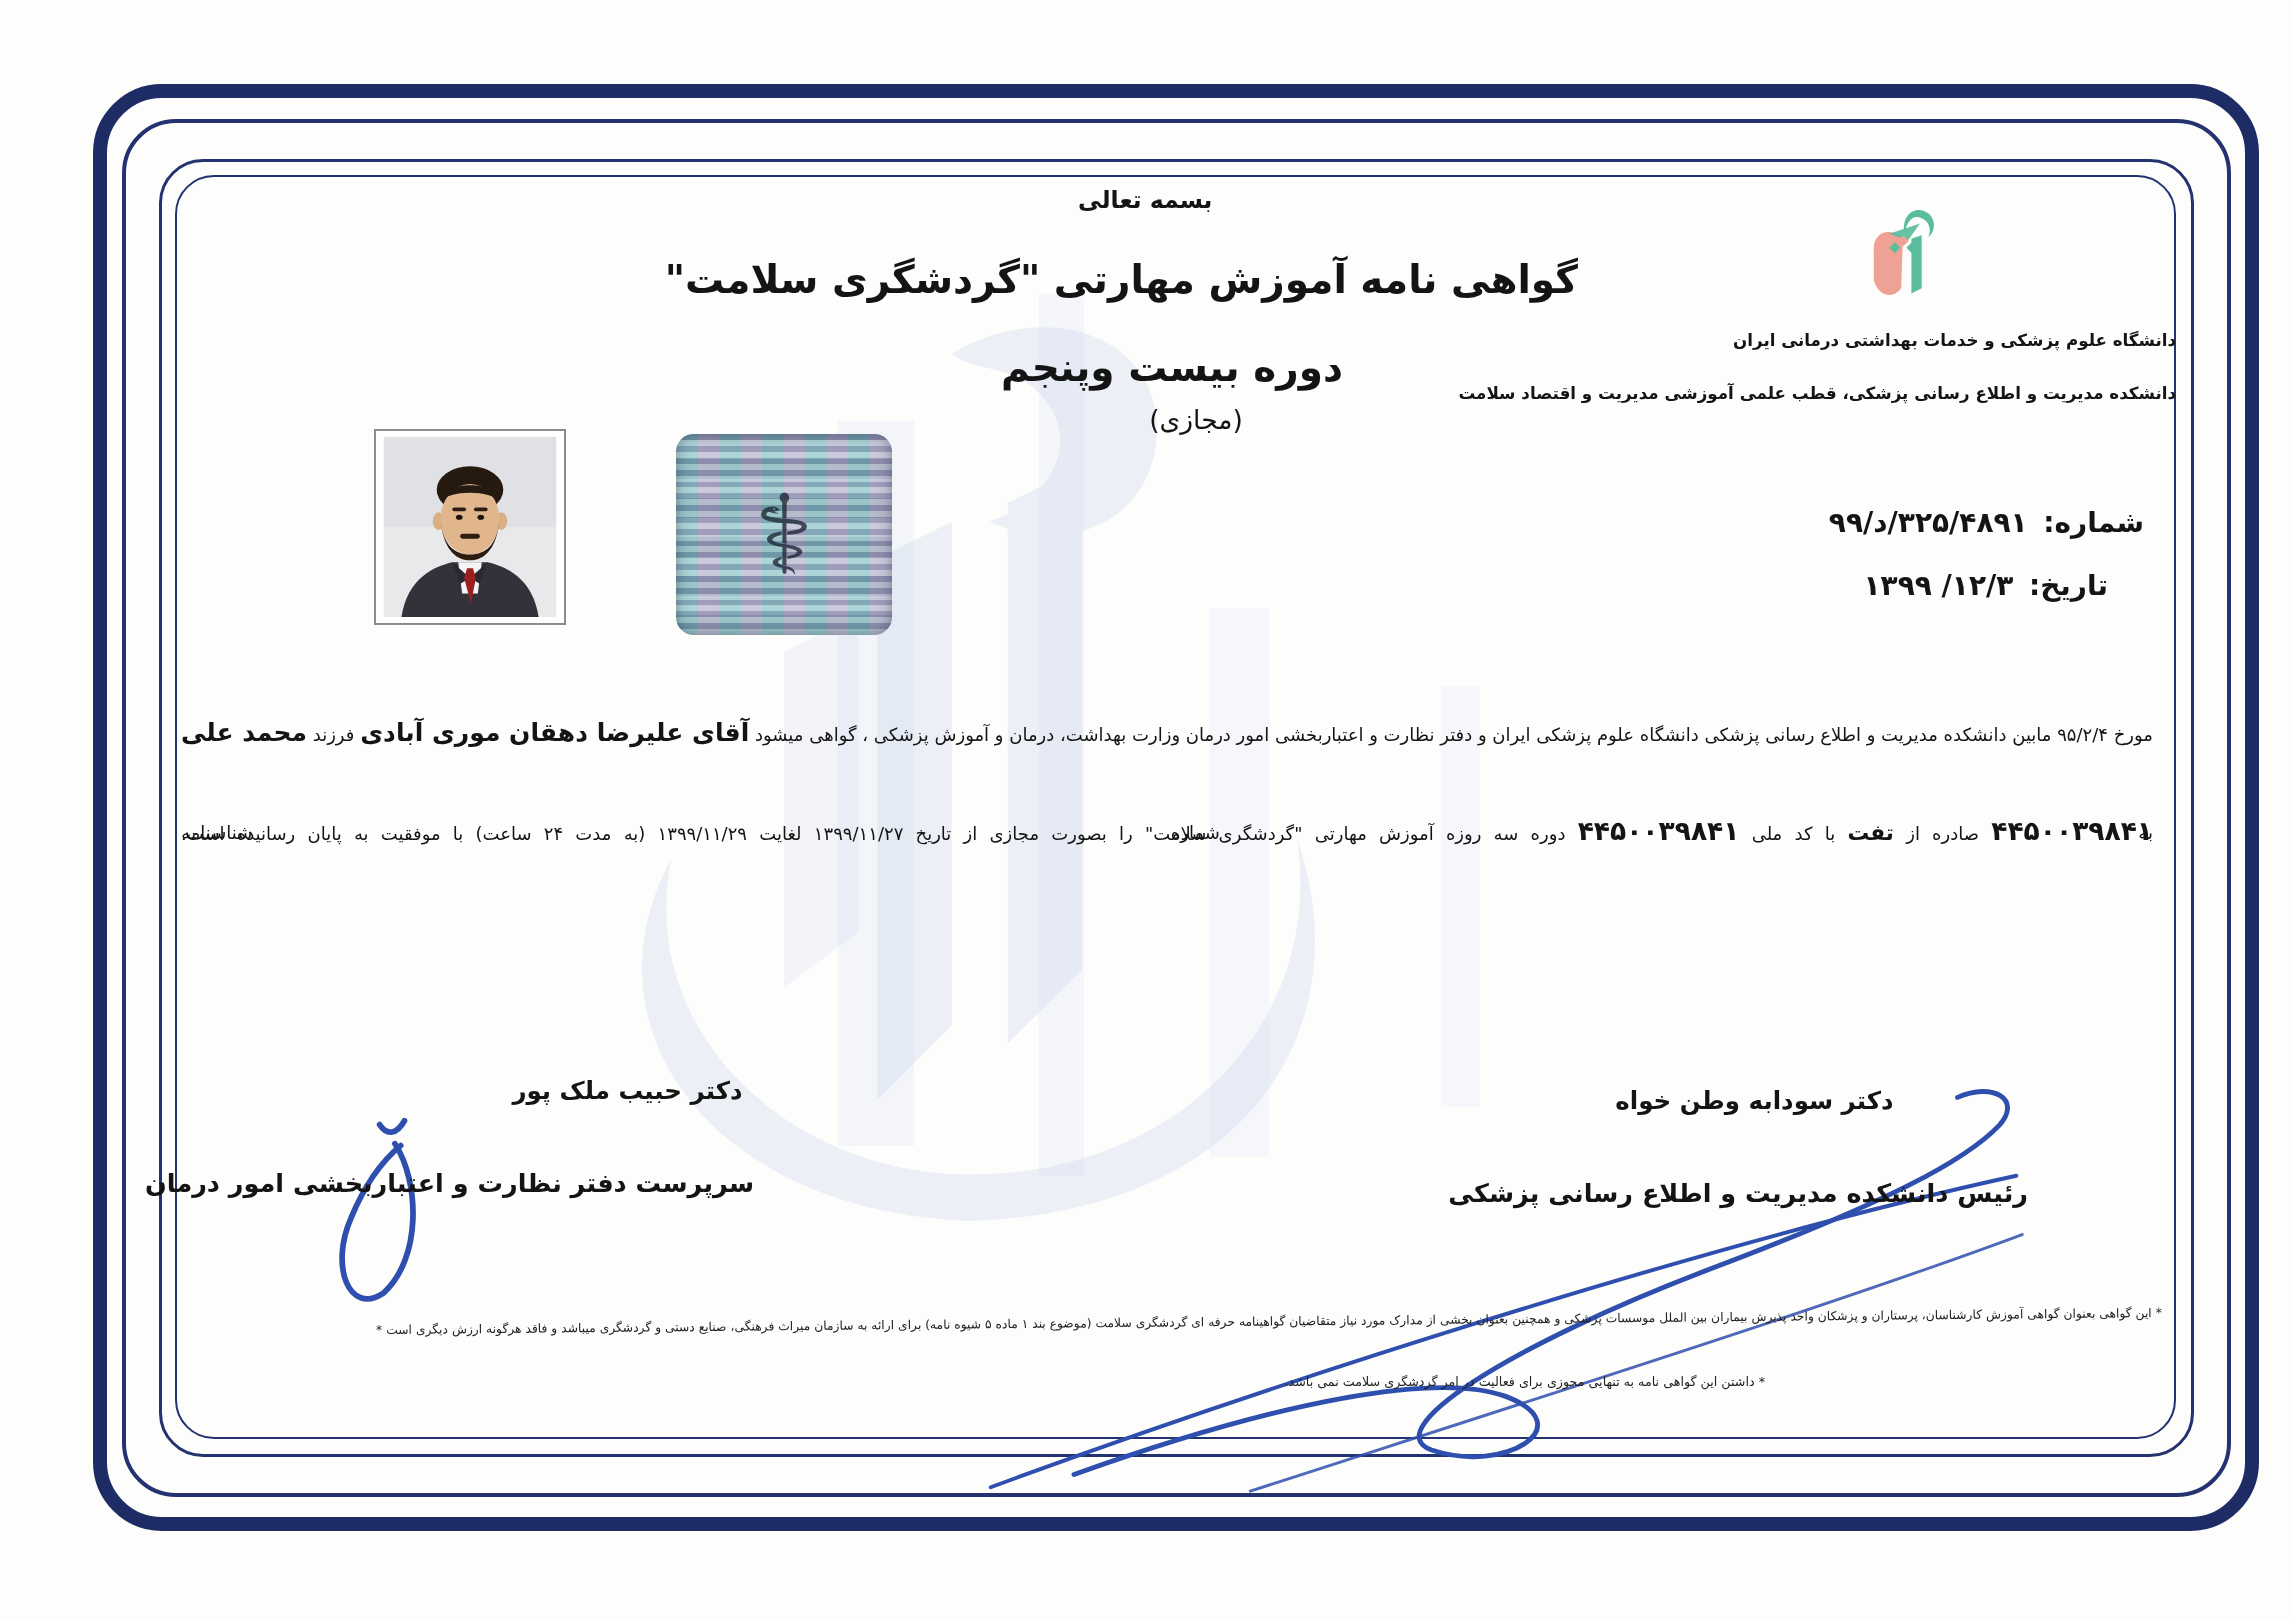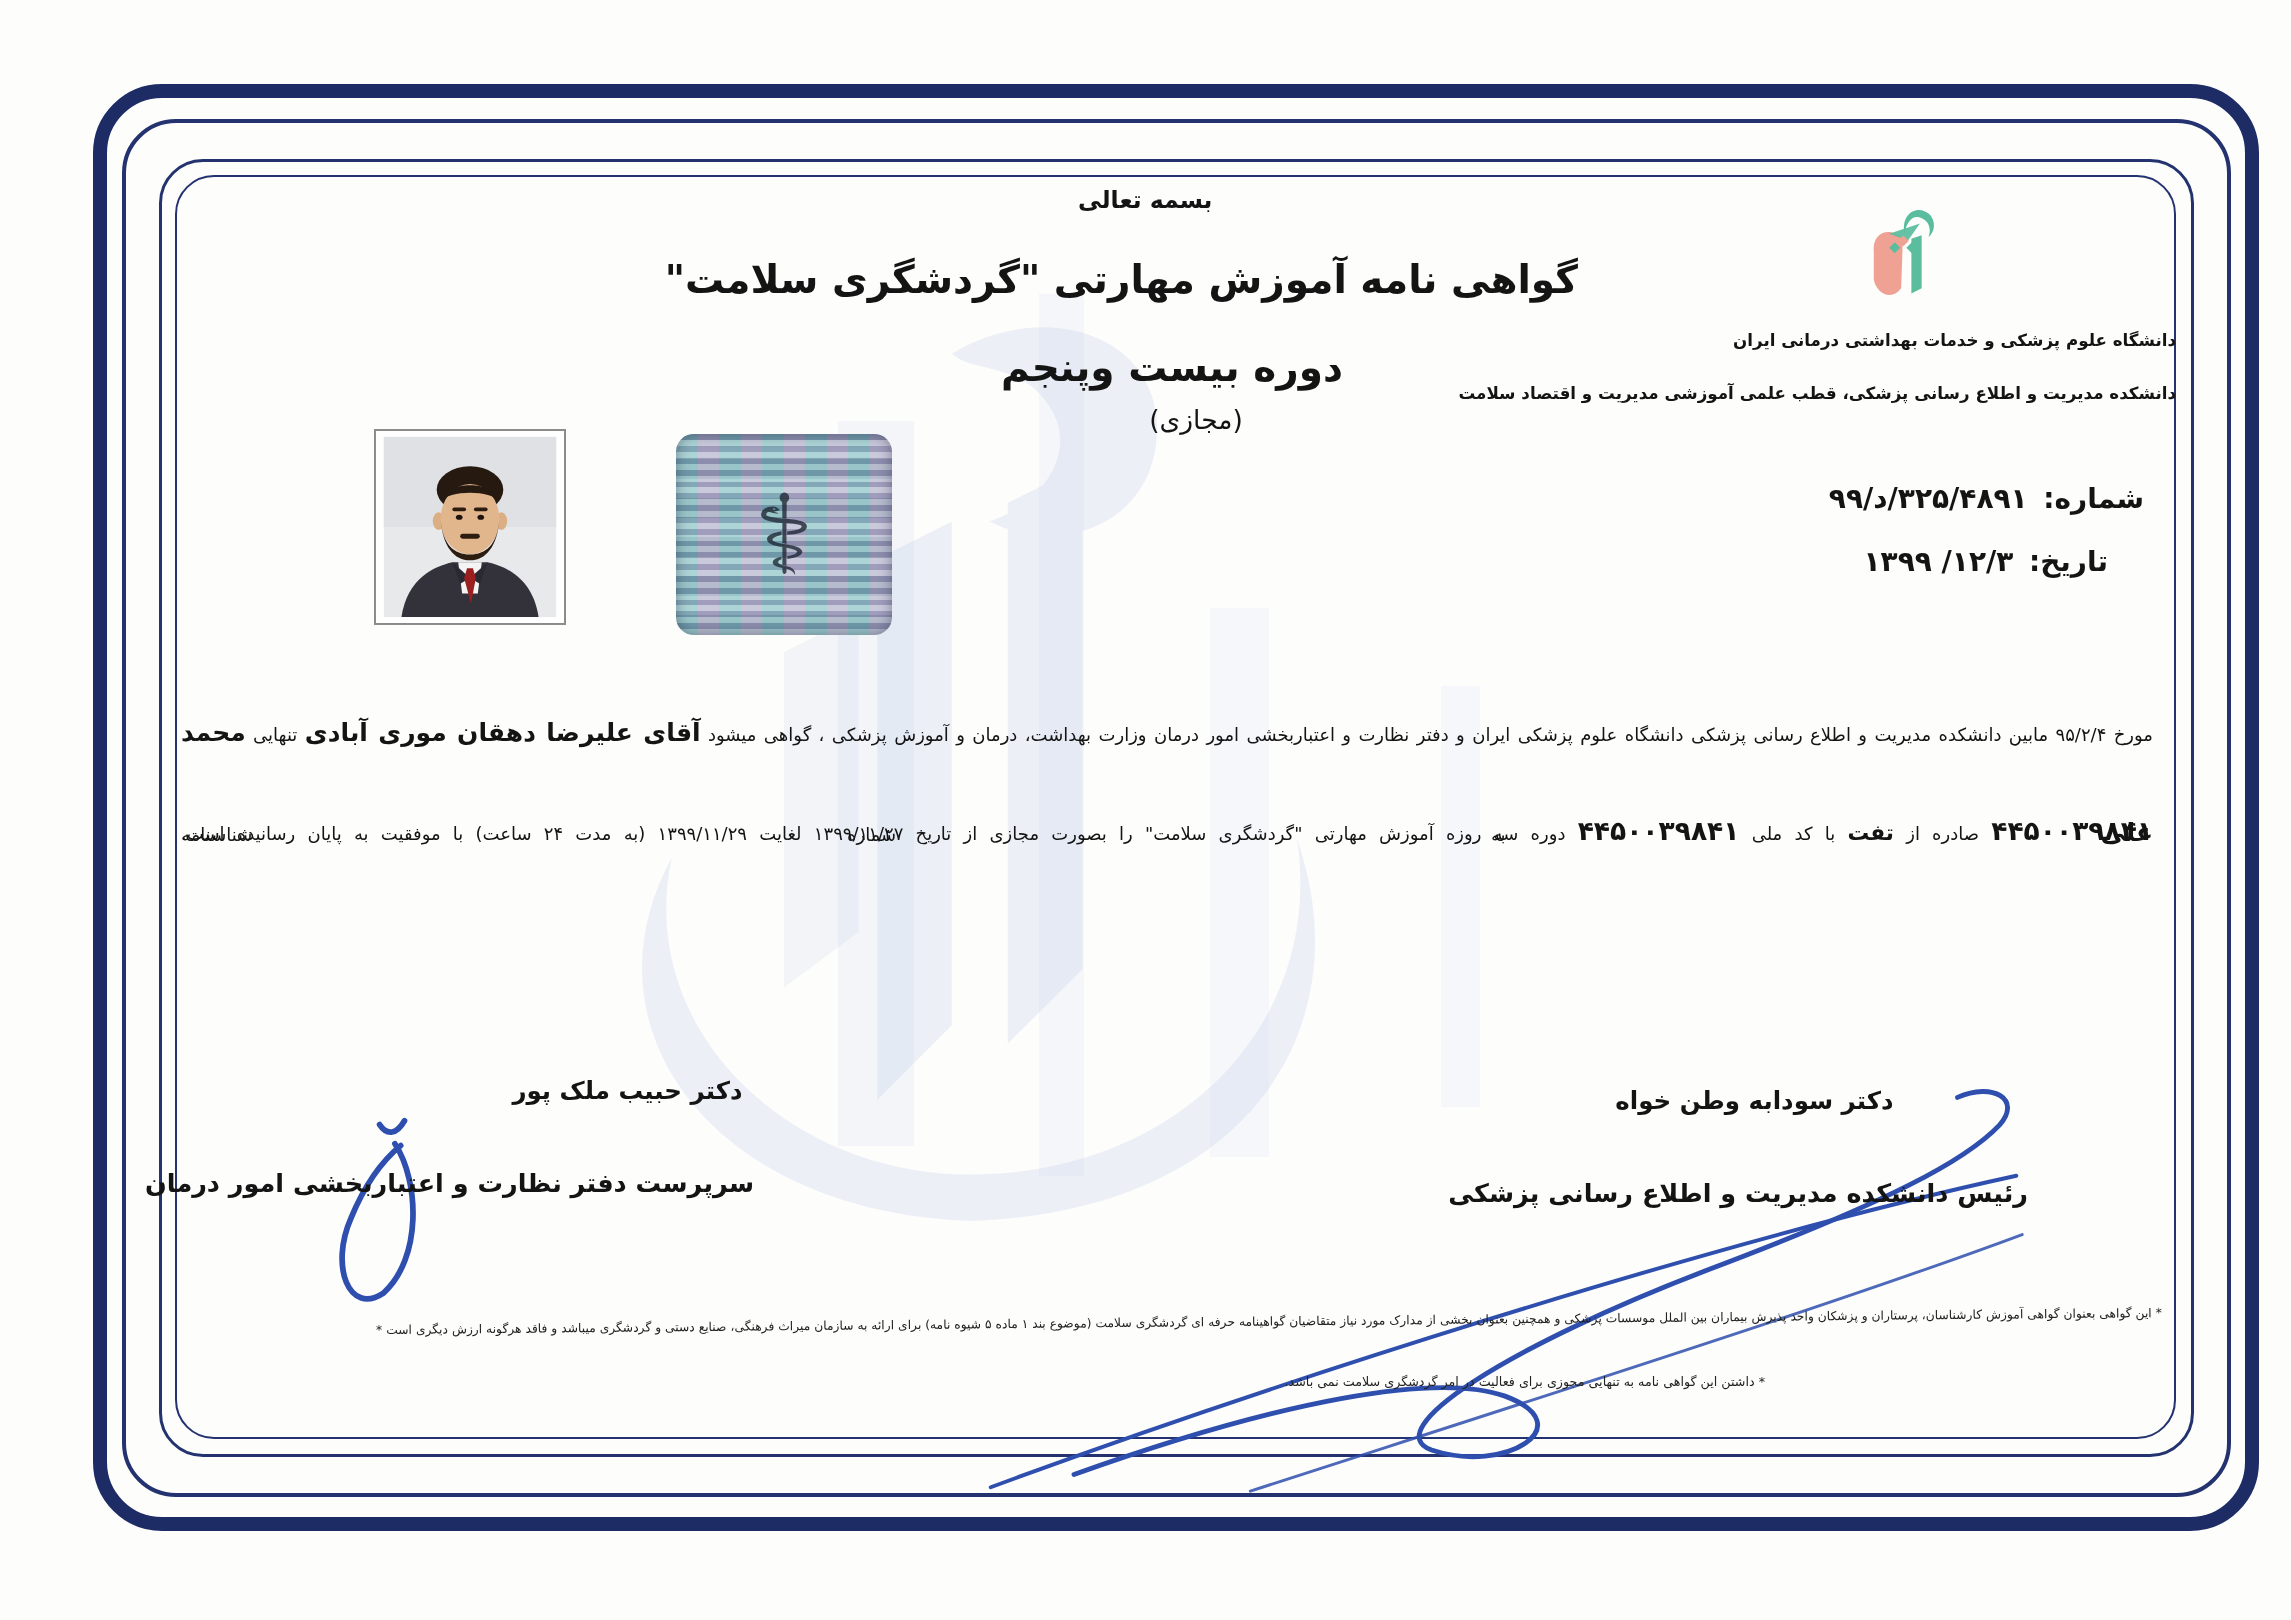--- a/index.html
+++ b/index.html
@@ -44,21 +44,21 @@
   .mode{left:1059px;top:404px;width:274px;text-align:center;font-size:26.5px;font-weight:normal;direction:rtl;white-space:nowrap;}
   
   .hr-block{left:1627px;top:194px;width:549px;text-align:right;direction:rtl;}
   .hr-block svg{display:block;margin:0 auto;}
   .hr-1{font-size:16.7px;font-weight:bold;margin-top:13.7px;white-space:nowrap;}
   .hr-2{font-size:16.7px;font-weight:bold;margin-top:33px;white-space:nowrap;}
   
   .meta{direction:rtl;font-weight:bold;font-size:28px;white-space:nowrap;}
   .meta-num{right:148px;top:482px;}
   .meta-date{right:184px;top:545px;}
-  .ltr{direction:ltr;unicode-bidi:bidi-override;display:inline-block;padding:0 5.9px;}
+  .ltr{direction:ltr;unicode-bidi:bidi-override;display:inline-block;padding:0 5.9px;margin-top:24px;}
   
   .body{left:181px;top:684px;width:1972px;direction:rtl;}
   .bline{height:98px;line-height:98px;font-size:18px;text-align:justify;text-align-last:justify;white-space:normal;}
   .bname{font-weight:bold;font-size:25px;}
   .bnum{font-weight:bold;font-size:26.5px;}
   .bcity{font-weight:bold;font-size:21.6px;}
   
   .sig-name{font-size:24.5px;font-weight:bold;direction:rtl;text-align:center;white-space:nowrap;}
   .sig-title{font-size:25.5px;font-weight:bold;direction:rtl;text-align:center;white-space:nowrap;}
   .sl-name{left:461px;top:1076px;width:333px;}
@@ -148,21 +148,21 @@
     <span>شماره:</span>
     <span class="ltr">۹۹/د/۳۲۵/۴۸۹۱</span>
   </div>
   <div class="abs meta meta-date">
     <span>تاریخ:</span>
     <span class="ltr">۱۳۹۹ /۱۲/۳</span>
   </div>
 
   <div class="abs body">
     <div class="bline">
-      <span>مورخ ۹۵/۲/۴ مابین دانشکده مدیریت و اطلاع رسانی پزشکی دانشگاه علوم پزشکی ایران و دفتر نظارت و اعتباربخشی امور درمان وزارت بهداشت، درمان و آموزش پزشکی ، گواهی میشود </span><span class="bname">آقای علیرضا دهقان موری آبادی</span><span> تنهایی </span><span class="bname">محمد علی</span><span> به شماره شناسنامه</span>
+      <span>مورخ ۹۵/۲/۴ مابین دانشکده مدیریت و اطلاع رسانی پزشکی دانشگاه علوم پزشکی ایران و دفتر نظارت و اعتباربخشی امور درمان وزارت بهداشت، درمان و آموزش پزشکی ، گواهی میشود </span><span class="bname">آقای علیرضا دهقان موری آبادی</span><span> فرزند </span><span class="bname">محمد علی</span><span> به شماره شناسنامه</span>
     </div>
     <div class="bline">
       <span class="bnum">۴۴۵۰۰۳۹۸۴۱</span><span> صادره از </span><span class="bcity">تفت</span><span> با کد ملی </span><span class="bnum">۴۴۵۰۰۳۹۸۴۱</span><span> دوره سه روزه آموزش مهارتی "گردشگری سلامت" را بصورت مجازی از تاریخ ۱۳۹۹/۱۱/۲۷ لغایت ۱۳۹۹/۱۱/۲۹ (به مدت ۲۴ ساعت) با موفقیت به پایان رسانیده است.</span>
     </div>
   </div>
 
   <svg class="abs sig-svg" style="left:286px;top:1115px;" width="147" height="201" viewBox="0 0 150 210" aria-hidden="true">
     <g stroke="#2f4fae" stroke-width="6" fill="none" stroke-linecap="round">
       <path d="M112,30 C138,70 140,150 100,186 C64,210 44,158 66,108 C80,74 96,50 118,32"></path>
       <path d="M96,10 C104,22 114,20 122,6"></path>

